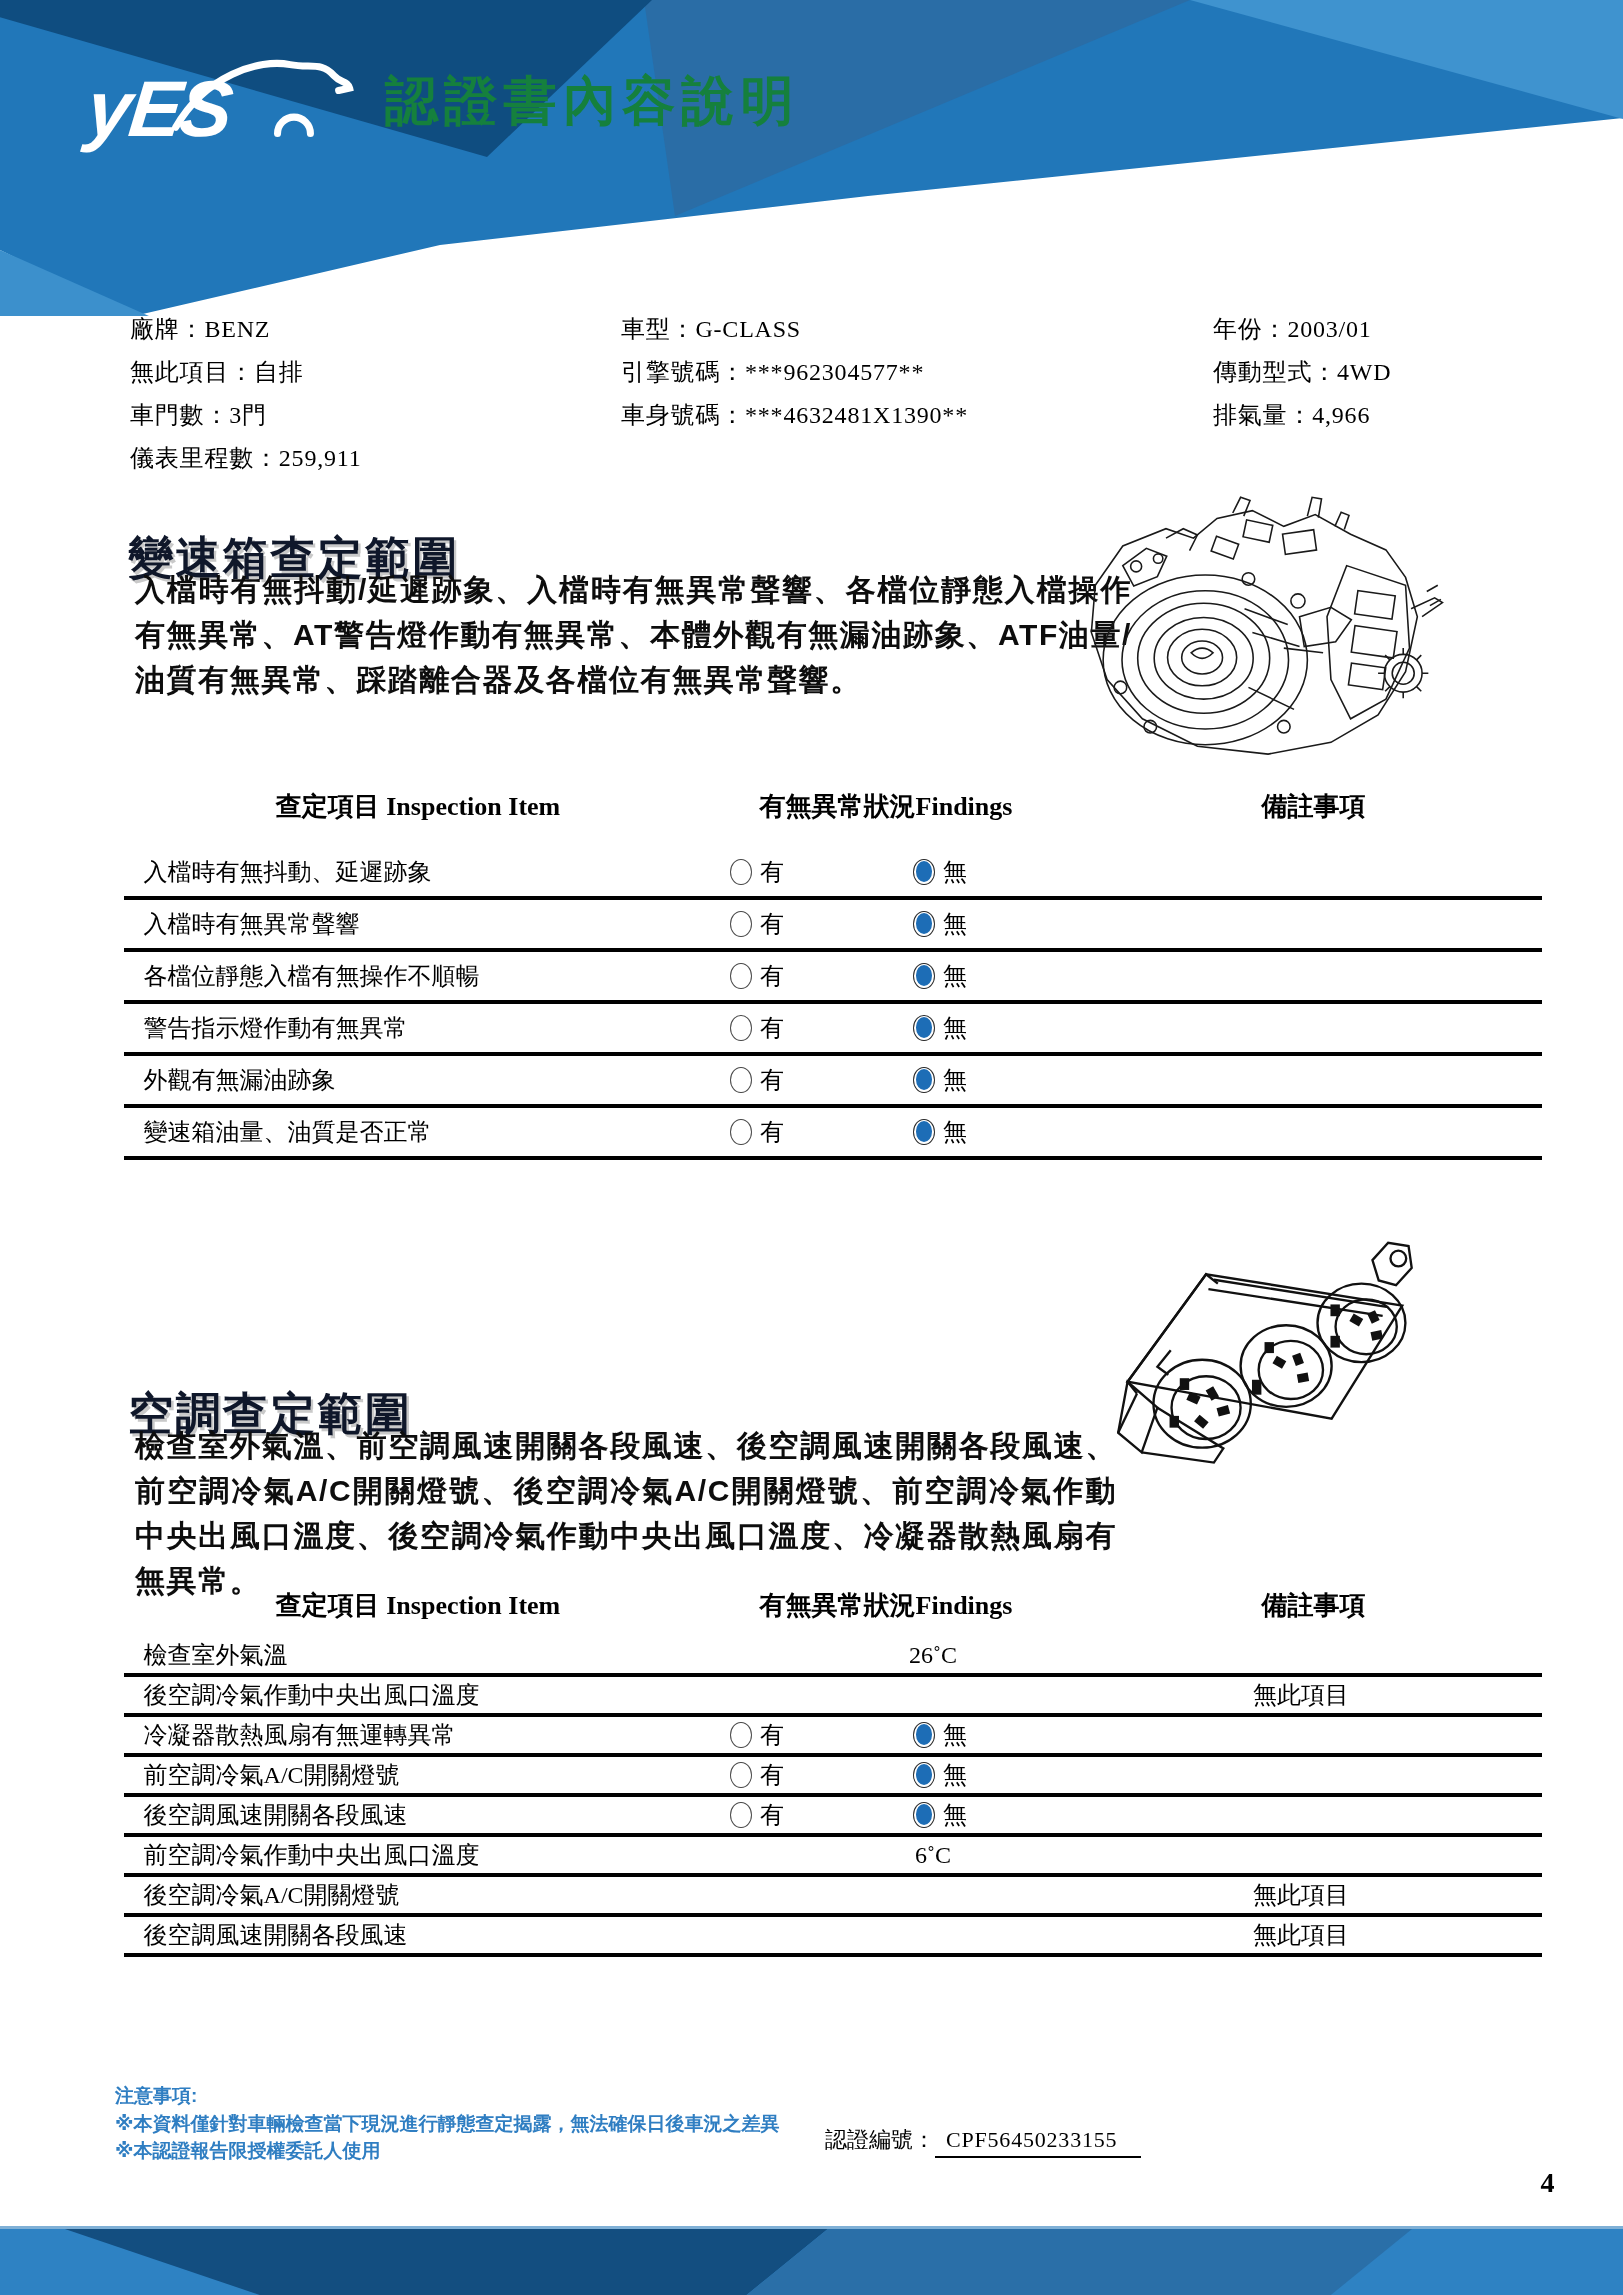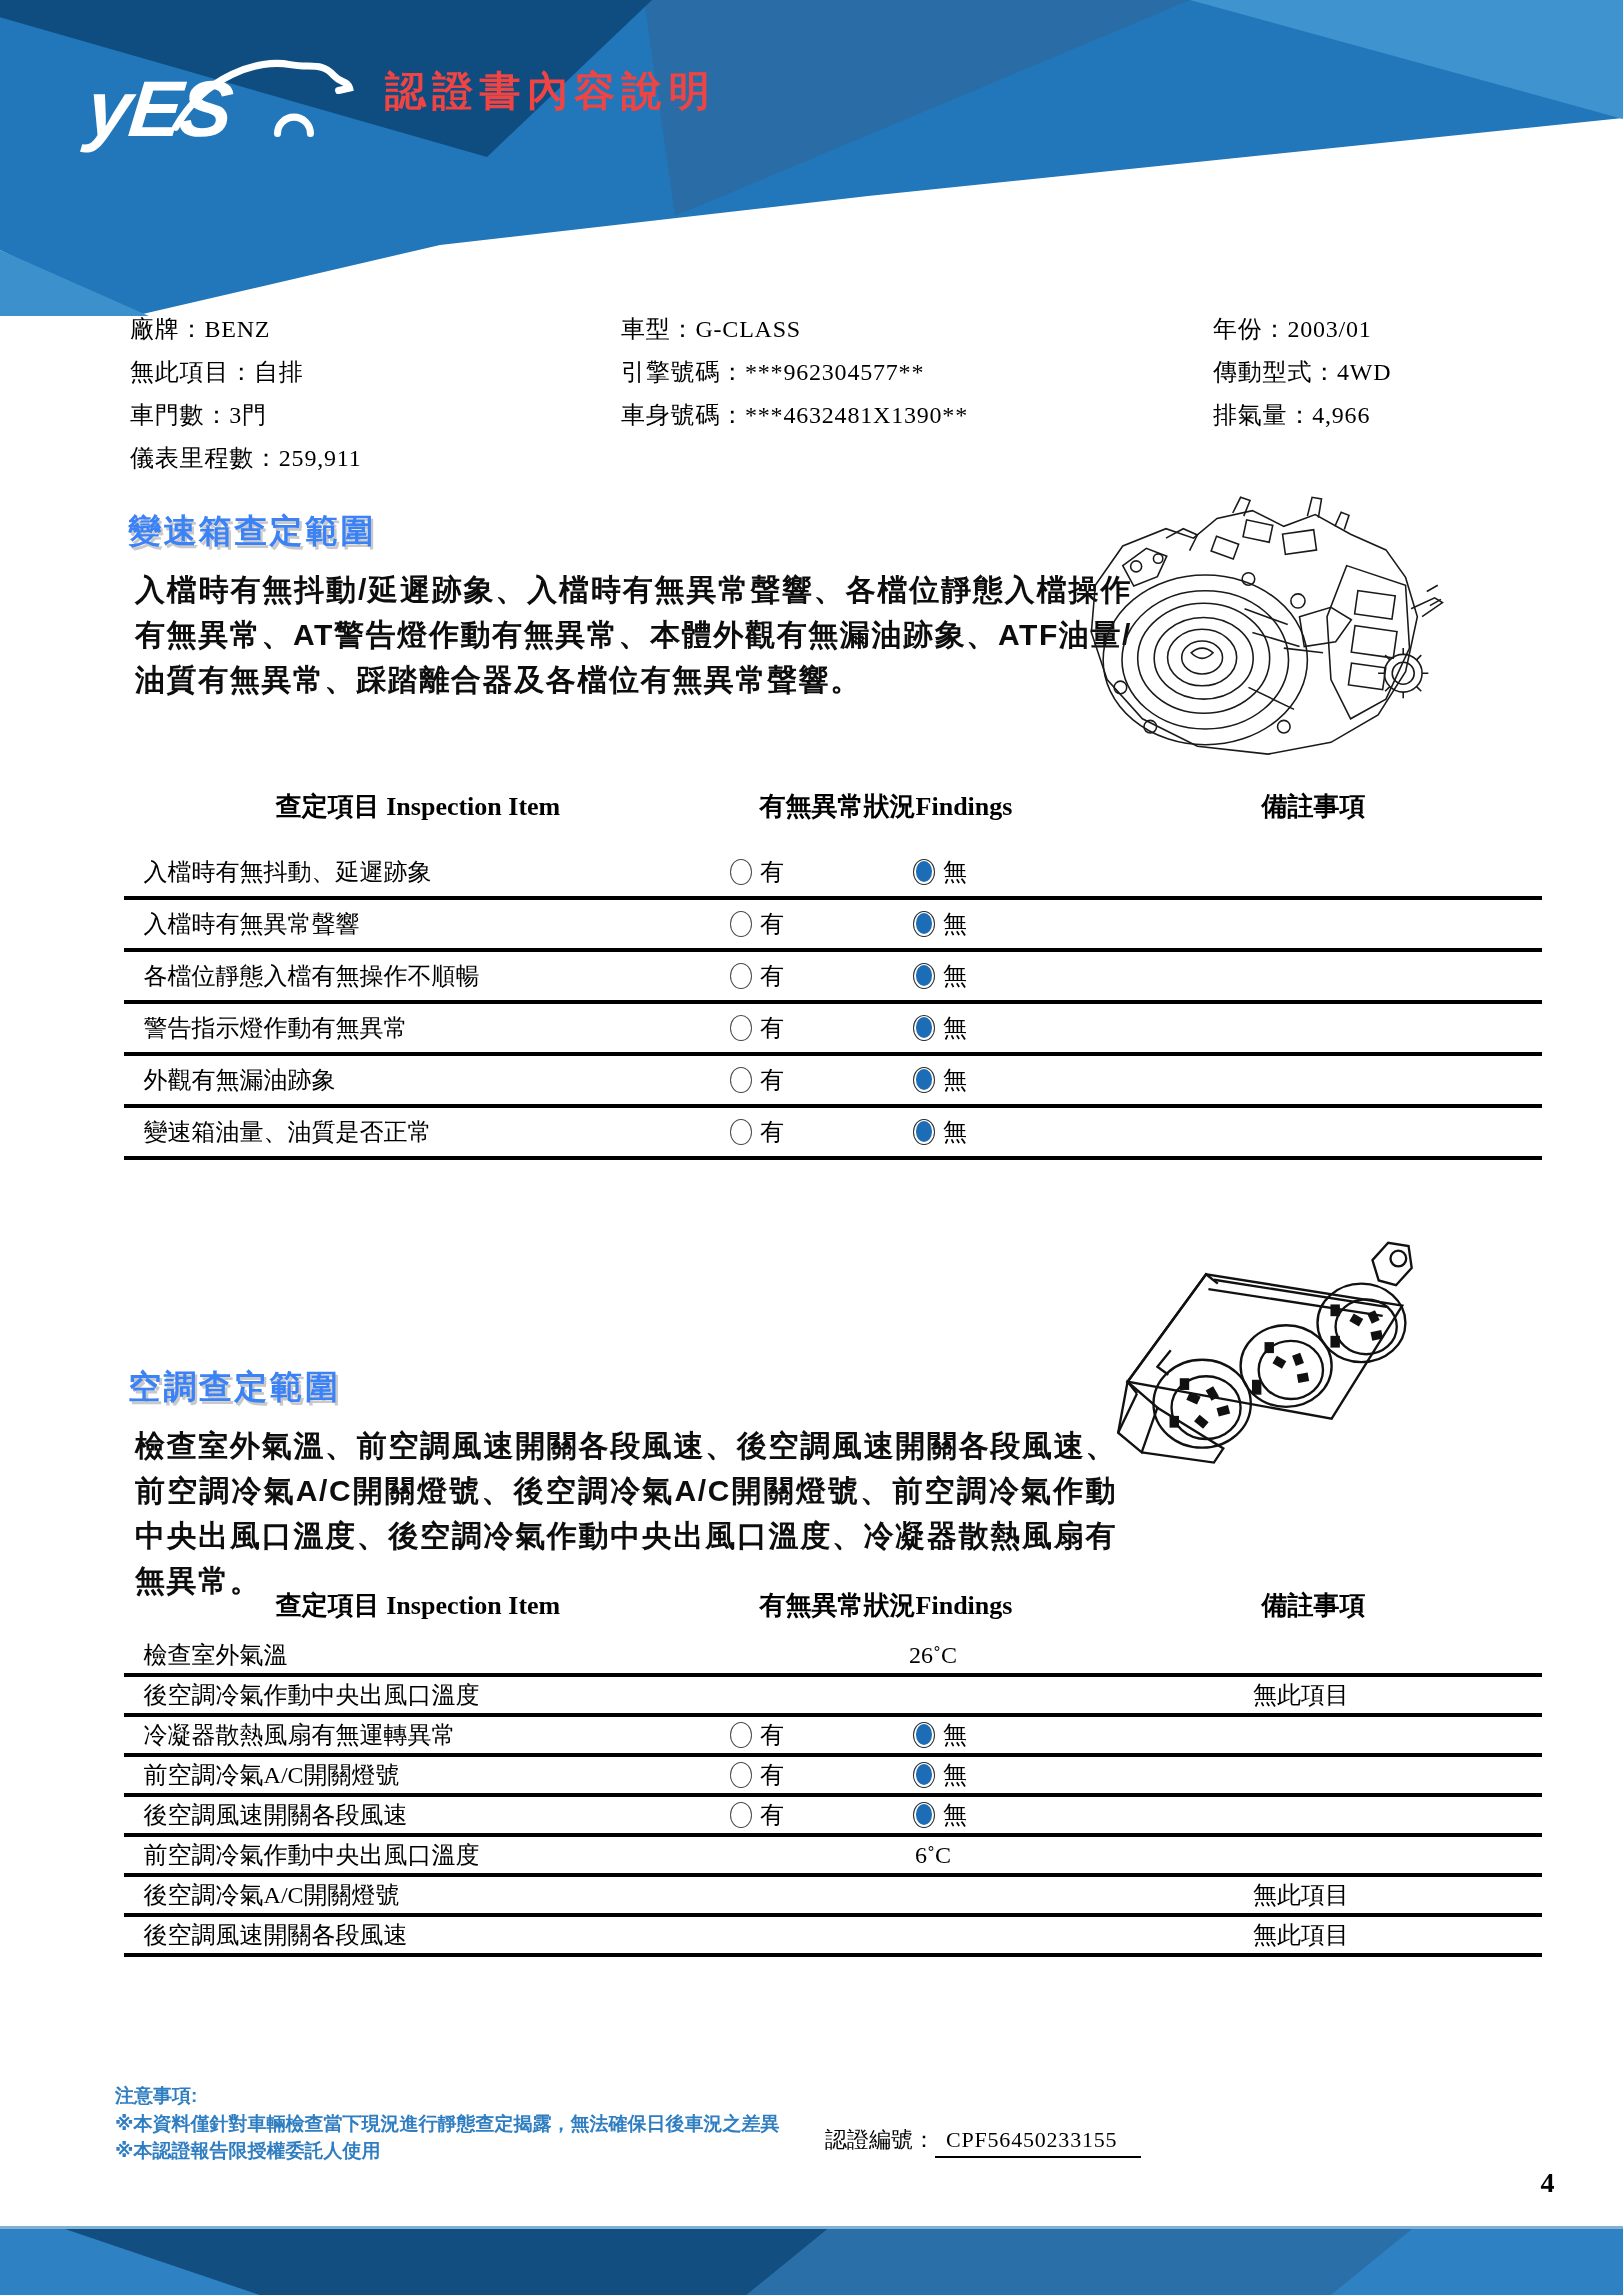--- a/index.html
+++ b/index.html
@@ -16,34 +16,34 @@
   .sh-light-right{background:#3f93cf;clip-path:polygon(1190px 0,1623px 0,1623px 119px);}
   .sh-wedge{background:#3c90cc;clip-path:polygon(0 250px,149px 316px,0 316px);}
   .logo-text{
     position:absolute;left:88px;top:69px;color:#fff;
     font-family:"Liberation Sans","DejaVu Sans",sans-serif;
     font-size:79px;font-weight:900;font-style:italic;letter-spacing:-2.4px;
     transform:skewX(-6deg);line-height:1;
   }
   .swoosh{position:absolute;left:171px;top:52px;}
   .hdr-title{
-    position:absolute;left:385px;top:72px;color:#ef4444;
-    font-family:Liberation Mono, monospace;
-    font-size:41px;font-weight:bold;letter-spacing:6.3px;line-height:1.1;
+    position:absolute;left:385px;top:72px;color:#15803d;
+    font-family:Liberation Serif, serif;
+    font-size:53px;font-weight:bold;letter-spacing:6.3px;line-height:1.1;
   }
   
   .vinfo span{position:absolute;font-size:24px;letter-spacing:0.8px;white-space:nowrap;}
   .vi-c1{left:130px;} .vi-c2{left:601px;margin-left:20px;} .vi-c3{left:1213px;}
   .vi-r1{top:313px;} .vi-r2{top:356px;} .vi-r3{top:399px;} .vi-r4{top:442px;}
   
   .sec-title{
     position:absolute;left:128px;
     font-family:"Liberation Sans","DejaVu Sans",sans-serif;
-    font-size:33px;font-weight:bold;color:#3b82f6;letter-spacing:2.4px;
-    text-shadow:2.4px 3.1px 0 #c9c9c9;white-space:nowrap;
+    font-size:45px;font-weight:bold;color:#0f172a;letter-spacing:2.4px;
+    text-shadow:2.4px 3.1px 0 #c9c9c9;white-space:nowrap;margin-top:19px;
   }
   .sec-desc{
     position:absolute;left:135px;
     font-family:"Liberation Sans","DejaVu Sans",sans-serif;
     font-size:30px;font-weight:bold;color:#0d0d0d;line-height:45px;letter-spacing:1.6px;
     text-align:justify;
   }
   .sec-note{
     font-family:"Liberation Sans","DejaVu Sans",sans-serif;
     font-size:28px;font-weight:bold;color:#0d0d0d;line-height:44px;letter-spacing:0.8px;

